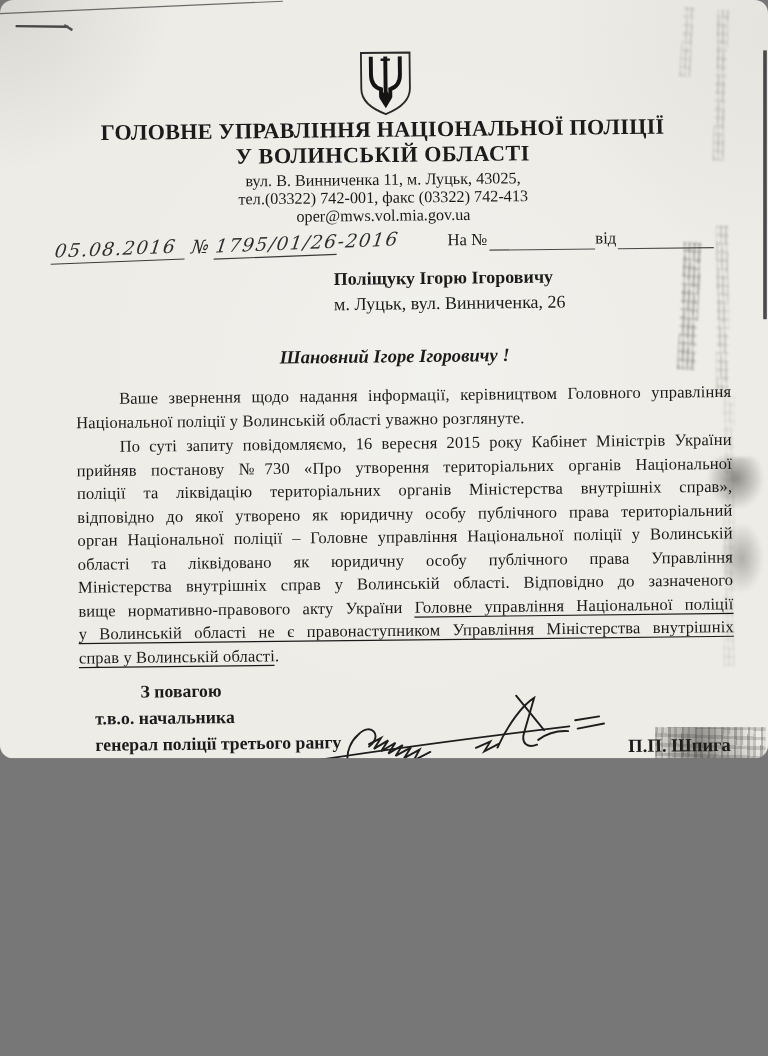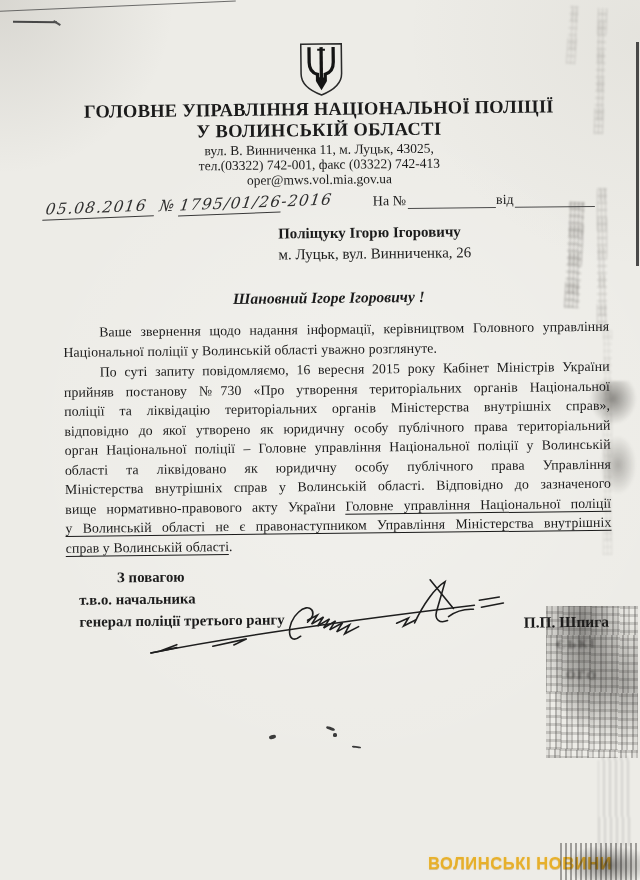--- a/index.html
+++ b/index.html
@@ -1,23 +1,23 @@
 <!DOCTYPE html>
 <html><head>
 <meta charset="utf-8">
 <style>
   html,body{margin:0;padding:0;background:#777;}
   .page{
-    position:relative;width:640px;height:880px;overflow:hidden;
+    position:relative;width:640px;height:632px;overflow:hidden;
     background:
       radial-gradient(circle at 0% 0%, rgba(110,105,95,.16), transparent 16%),
       radial-gradient(circle at 100% 4%, rgba(120,115,100,.07), transparent 22%),
       radial-gradient(circle at 55% 50%, rgba(255,255,255,.25), transparent 60%),
       #edece7;
-    font-family:"Liberation Serif", serif;color:#1b1b1b;
+    font-family:"Liberation Serif", serif;color:#1b1b1b;border-radius:11px;
   }
   .content{position:absolute;inset:0;transform:rotate(-0.65deg);transform-origin:320px 220px;}
 
   
   .emblem{position:absolute;left:296px;top:41px;width:54px;height:58px;}
   .org1{position:absolute;left:0;top:99px;width:100%;text-align:center;
         font-weight:bold;font-size:18.5px;letter-spacing:.2px;}
   .org2{position:absolute;left:0;top:120px;width:100%;text-align:center;
         font-weight:bold;font-size:18.5px;letter-spacing:.4px;}
   .addr{position:absolute;left:0;width:100%;text-align:center;font-size:13.5px;}

